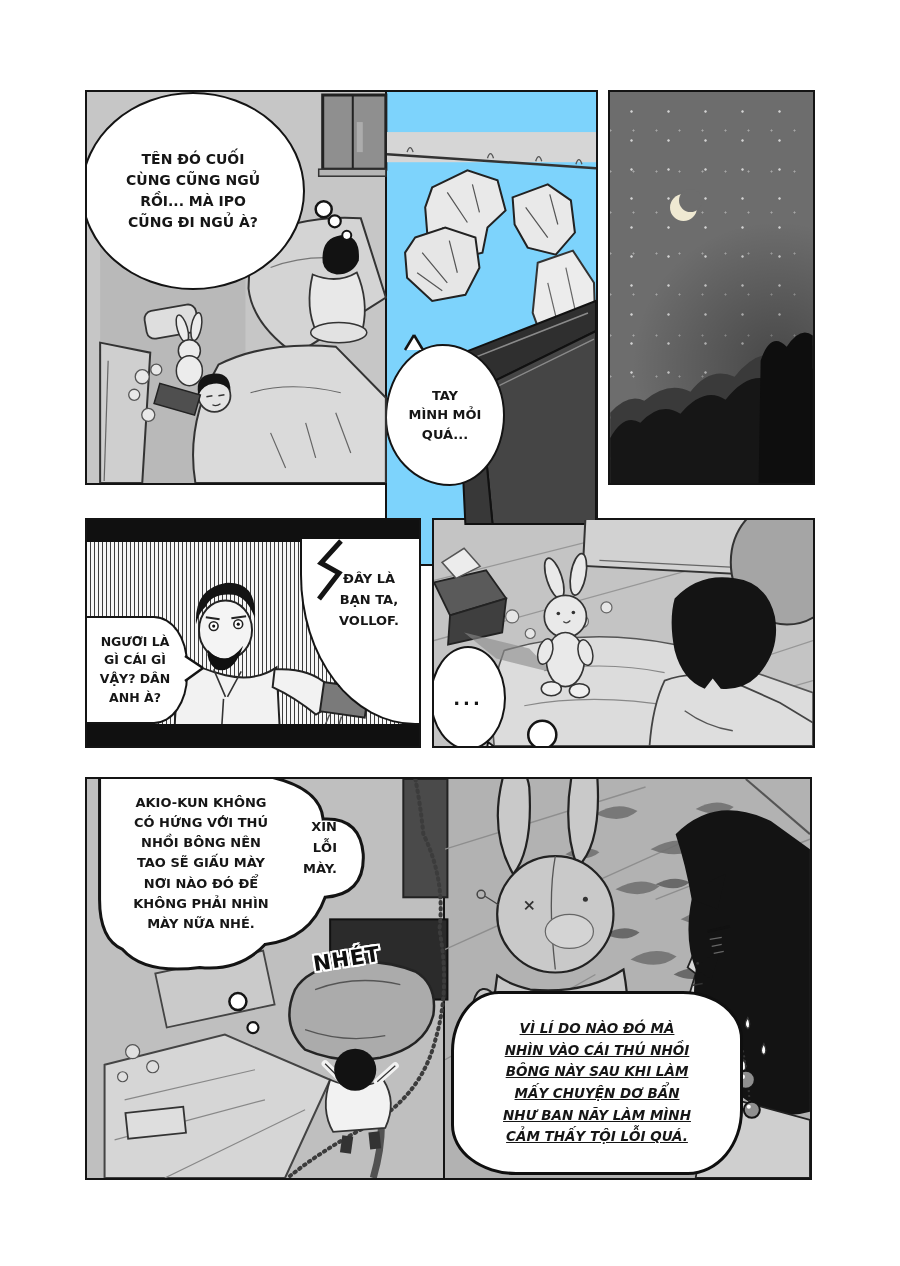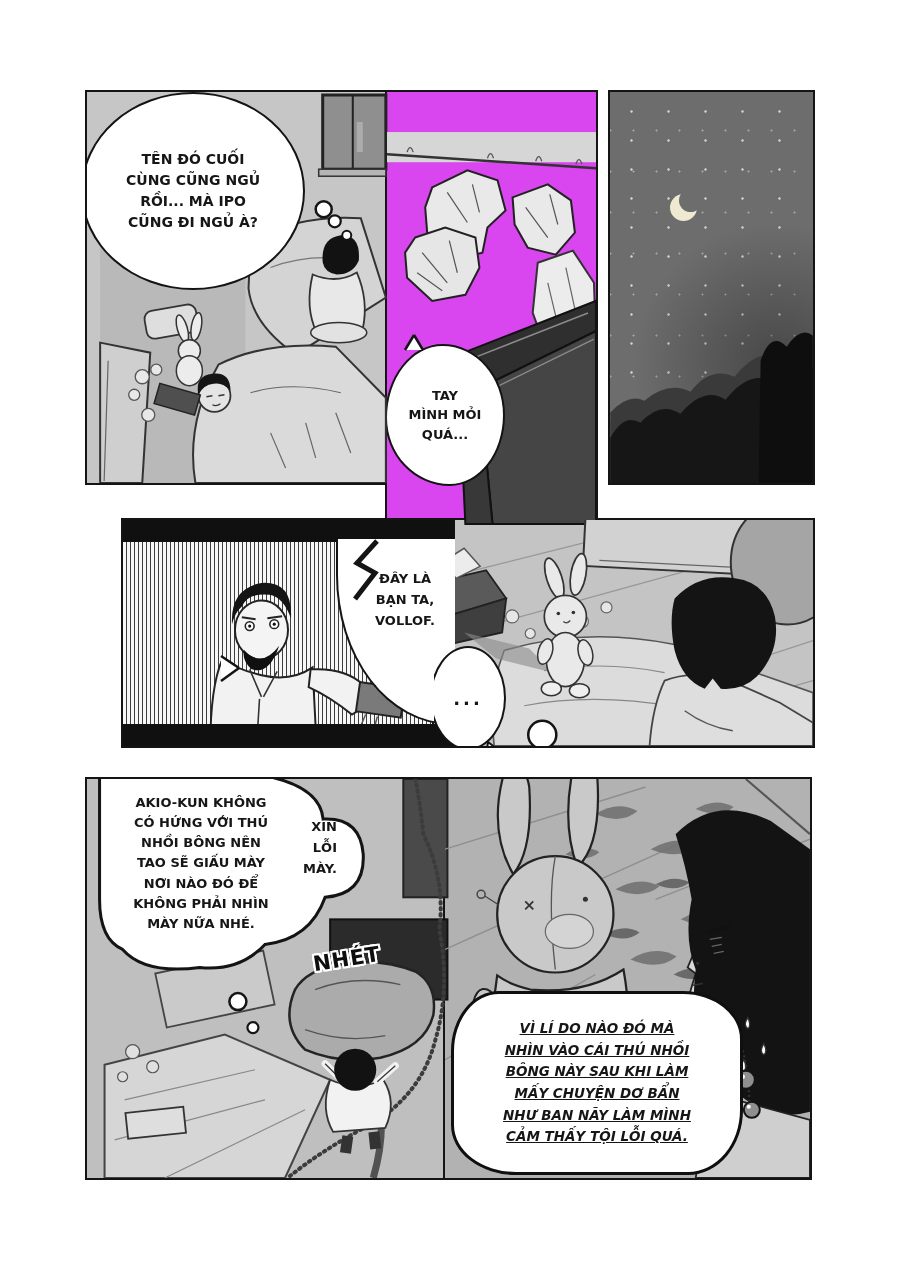--- a/index.html
+++ b/index.html
@@ -5,23 +5,23 @@
   html,body{margin:0;padding:0;background:#ffffff;}
   .page{position:relative;width:900px;height:1266px;background:#ffffff;overflow:hidden;
         font-family:"DejaVu Sans",sans-serif;color:#141414;}
   .panel{position:absolute;box-sizing:border-box;border:2.5px solid #141414;overflow:hidden;background:#c3c3c3;}
   .bubble{position:absolute;background:#ffffff;border:2.5px solid #141414;box-sizing:border-box;
           display:flex;align-items:center;justify-content:center;text-align:center;
           font-weight:bold;white-space:pre-line;z-index:6;line-height:1.5;color:#161616;}
   .artsvg{position:absolute;inset:0;width:100%;height:100%;z-index:1;}
   
   #p1{left:85px;top:90px;width:316px;height:395px;background:#c6c6c6;}
-  #p2{left:385px;top:90px;width:213px;height:476px;background:#d946ef;}
+  #p2{left:385px;top:90px;width:213px;height:476px;background:#7dd3fc;}
   #p3{left:608px;top:90px;width:207px;height:395px;background:#6d6d6d;}
-  #p4{left:85px;top:518px;width:336px;height:230px;background:#f5f5f5;margin-left:36px;}
+  #p4{left:85px;top:518px;width:336px;height:230px;background:#f5f5f5;}
   #p5{left:432px;top:518px;width:383px;height:230px;background:#c4c4c4;}
   #p6{left:85px;top:777px;width:382px;height:403px;background:#bfbfbf;padding-left:34px;}
   #p7{left:443px;top:777px;width:369px;height:403px;background:#b2b2b2;}
   
   .p1-bubble{left:-6px;top:0px;width:224px;height:198px;border-radius:50%;font-size:14px;padding:8px 18px;}
   
   .p2-bubble{left:-2px;top:252px;width:120px;height:142px;border-radius:48% 52% 46% 54% / 52% 50% 50% 48%;font-size:13px;}
   
   .stars{position:absolute;inset:0;z-index:2;
     background-image:radial-gradient(circle,rgba(255,255,255,.7) .8px,transparent 1.6px),
@@ -202,20 +202,24 @@
       </g>
     </svg>
     <div class="band" style="top:0;"></div>
     <div class="band" style="bottom:0;"></div>
     <svg class="tailsvg" style="left:224px;top:21px;width:40px;height:62px;">
       <path d="M30,0 L10,22 L28,32 L8,58" stroke="#141414" stroke-width="5" fill="none"></path>
     </svg>
     <div class="bubble p4-bubble-right">ĐÂY LÀ
 BẠN TA,
 VOLLOF.</div>
+    <div class="bubble p4-bubble-left">NGƯƠI LÀ
+GÌ CÁI GÌ
+VẬY? DÂN
+ANH À?</div>
     <svg class="tailsvg" style="left:98px;top:134px;width:22px;height:30px;">
       <path d="M0,2 L18,14 L0,27" fill="#fff" stroke="none"></path>
       <path d="M0,2 L18,14 M18,14 L0,27" stroke="#141414" stroke-width="2.5" fill="none"></path>
     </svg>
   </section>
 
   <section class="panel" id="p5">
     <svg class="artsvg" viewBox="0 0 378 225">
       <g>
         <path d="M0,60 L200,10 M0,120 L290,40 M60,225 L378,120 M150,225 L378,160" stroke="#979797" stroke-width="1.3" fill="none"></path>

